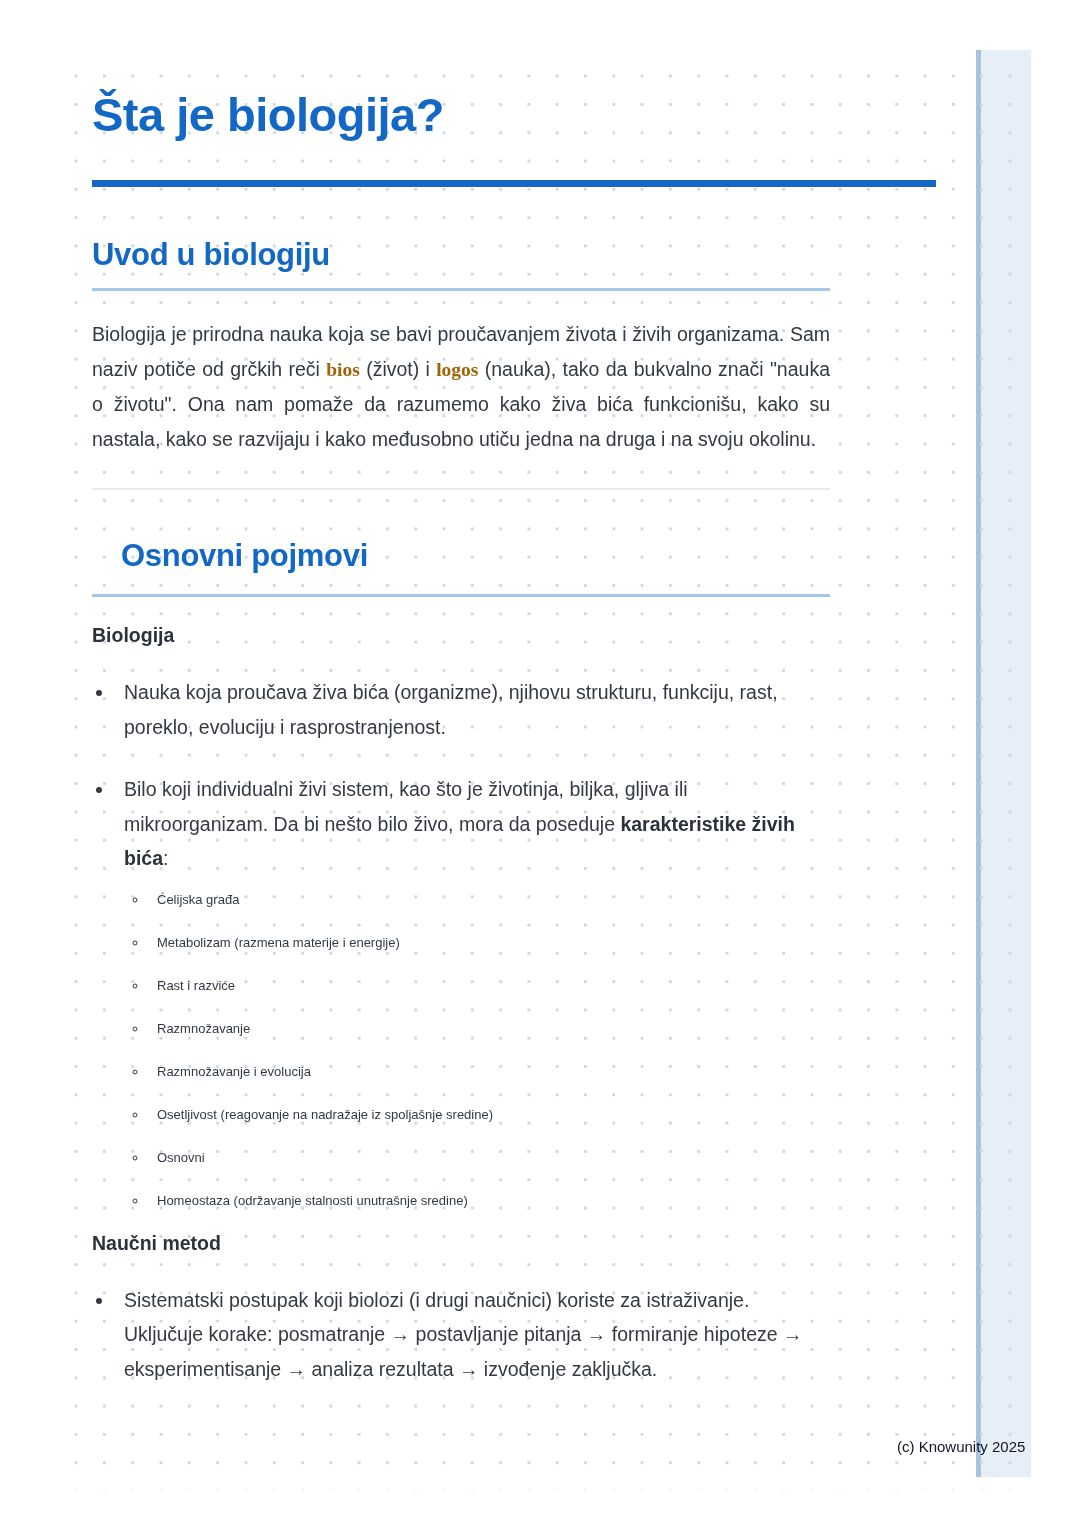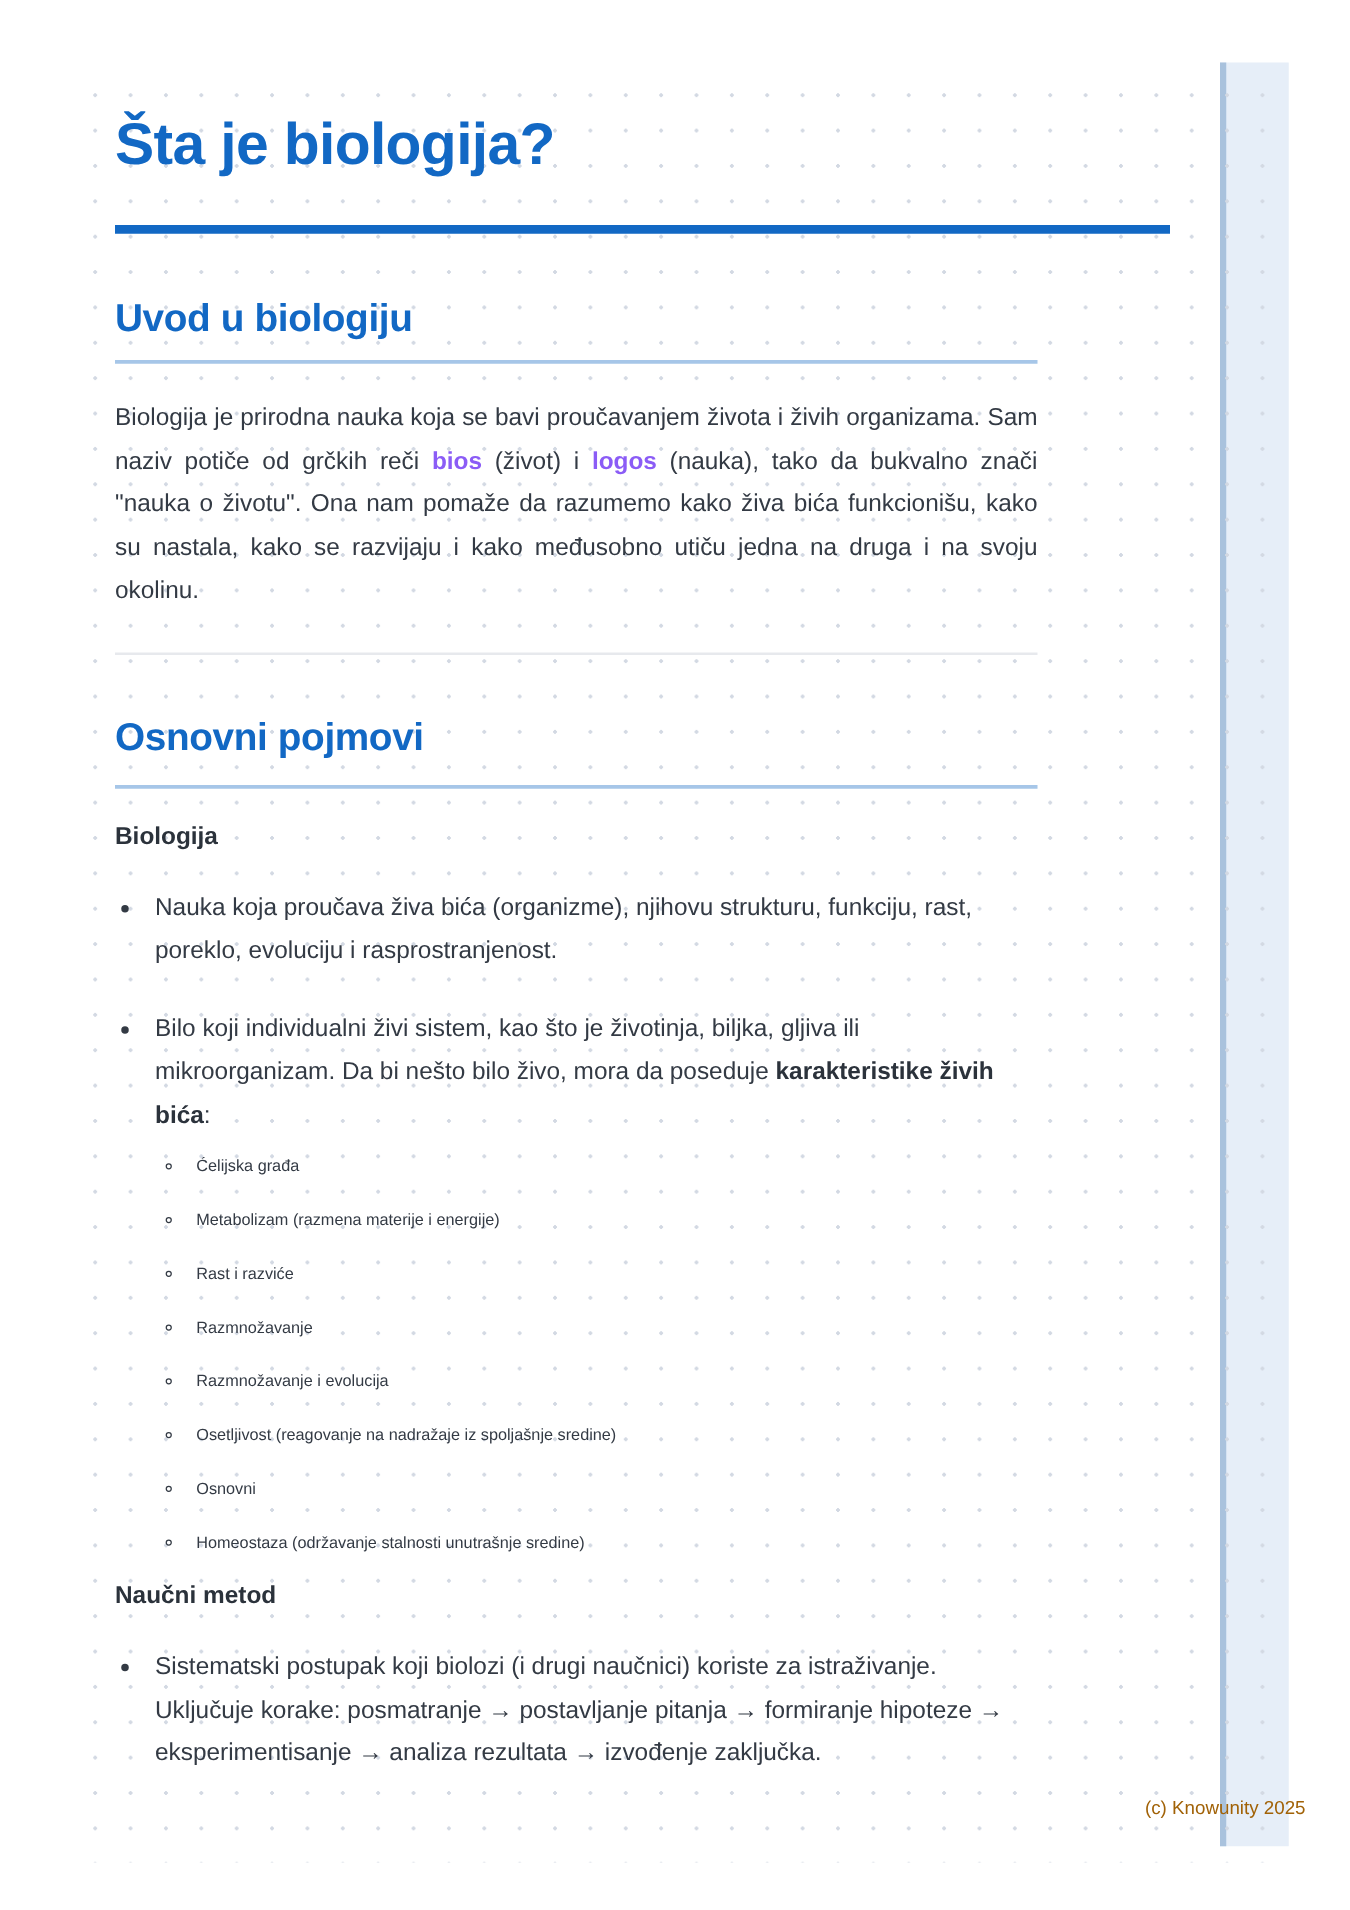--- a/index.html
+++ b/index.html
@@ -87,30 +87,30 @@
   }
 
   .intro-paragraph {
     margin-top: 26px;
     width: 738px;
     font-size: 19.5px;
     line-height: 34.5px;
     text-align: justify;
     color: #333a44;
   }
-  .intro-paragraph b { color: #8b5cf6; }
+  .intro-paragraph b { color: #a16207; font-family: Liberation Serif, serif; }
 
   .soft-divider {
     margin-top: 32px;
     width: 738px;
     height: 2px;
     background: #e7e9ed;
   }
 
-  .concepts-heading { margin-top: 46px; }
+  .concepts-heading { margin-top: 46px; margin-left: 29px; }
 
   .concepts-rule { margin-top: 18px; }
 
   .term {
     margin-top: 26px;
     font-size: 19.5px;
     line-height: 24px;
     font-weight: bold;
     color: #2b323b;
   }
@@ -140,24 +140,24 @@
     margin-bottom: 11px;
     padding-left: 9px;
     max-width: 660px;
   }
   ul.sub > li:last-child { margin-bottom: 0; }
 
   .term-scientific { margin-top: 14px; }
 
   .footer-credit {
     position: absolute;
-    left: 916px;
+    left: 897px;
     top: 1438px;
     font-size: 15px;
-    color: #a16207;
+    color: #0f172a;
     z-index: 4;
     white-space: nowrap;
   }
 </style>
 </head>
 <body>
 
 <div class="page">
 
   <div class="side-strip"></div>

